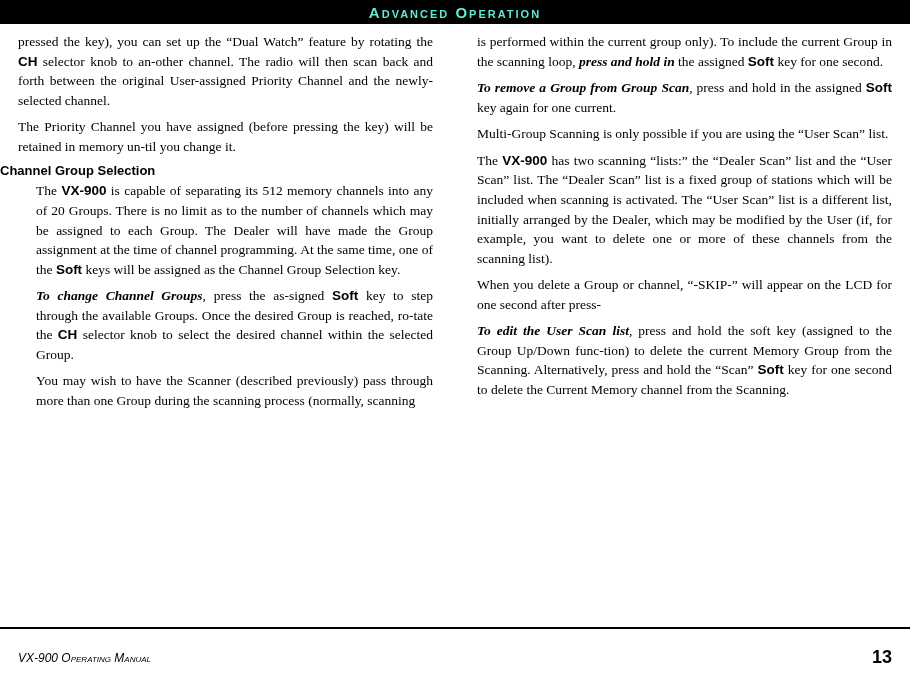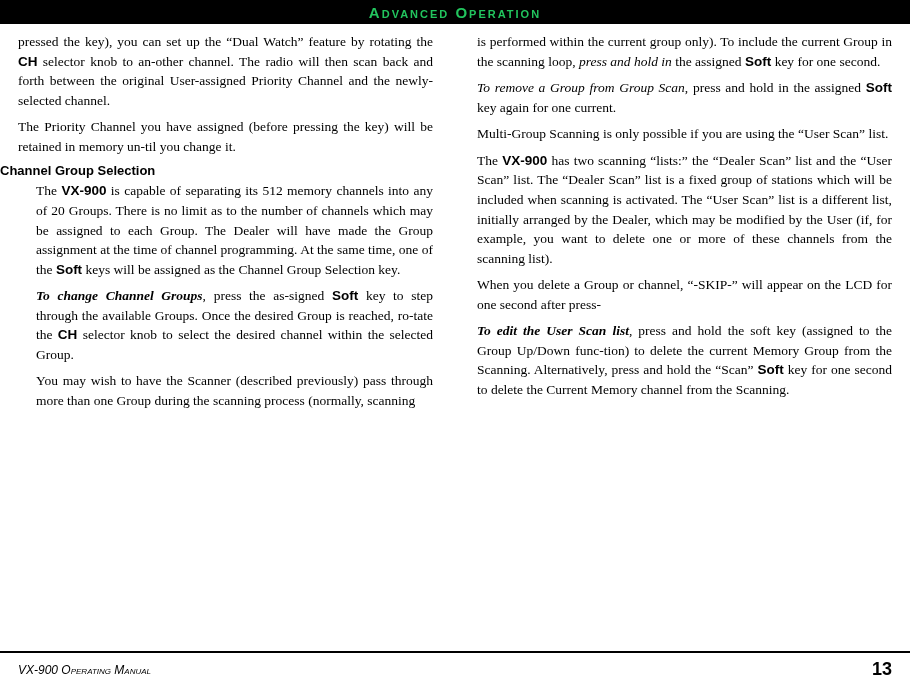--- a/index.html
+++ b/index.html
@@ -21,21 +21,21 @@
     .page-container {
       width: 910px;
       height: 686px;
       display: flex;
       flex-direction: column;
       padding: 0;
     }
 
     .header {
       background: #000;
-      color: #22c55e;
+      color: #5eead4;
       text-align: center;
       padding: 4px 0 3px 0;
       font-size: 15px;
       font-weight: bold;
       letter-spacing: 2px;
       font-variant: small-caps;
       font-family: Arial, sans-serif;
     }
 
     .content-area {
@@ -74,39 +74,39 @@
       hyphens: auto;
     }
 
     .bold-model {
       font-weight: bold;
       font-family: Arial, sans-serif;
     }
 
     .italic-bold-heading {
       font-style: italic;
-      font-weight: normal;
+      font-weight: bold;
     }
 
     .soft-key {
       font-weight: bold;
       font-family: Arial, sans-serif;
     }
 
     .change-heading {
       font-style: italic;
       font-weight: bold;
     }
 
     .footer {
       display: flex;
       justify-content: space-between;
       align-items: center;
       border-top: 1px solid #000;
-      padding: 6px 18px;
+      padding: 18px 18px;
       font-size: 12px;
       font-style: italic;
       font-family: Arial, sans-serif;
     }
 
     .footer-title {
       font-variant: small-caps;
     }
 
     .footer-page {

